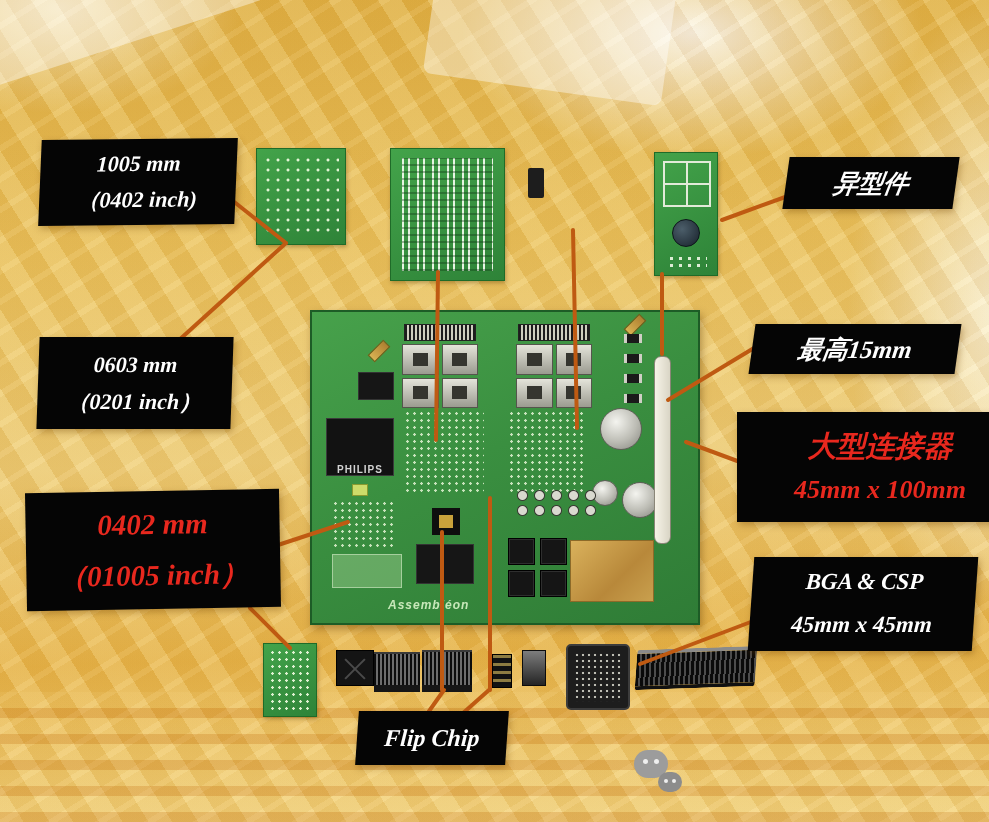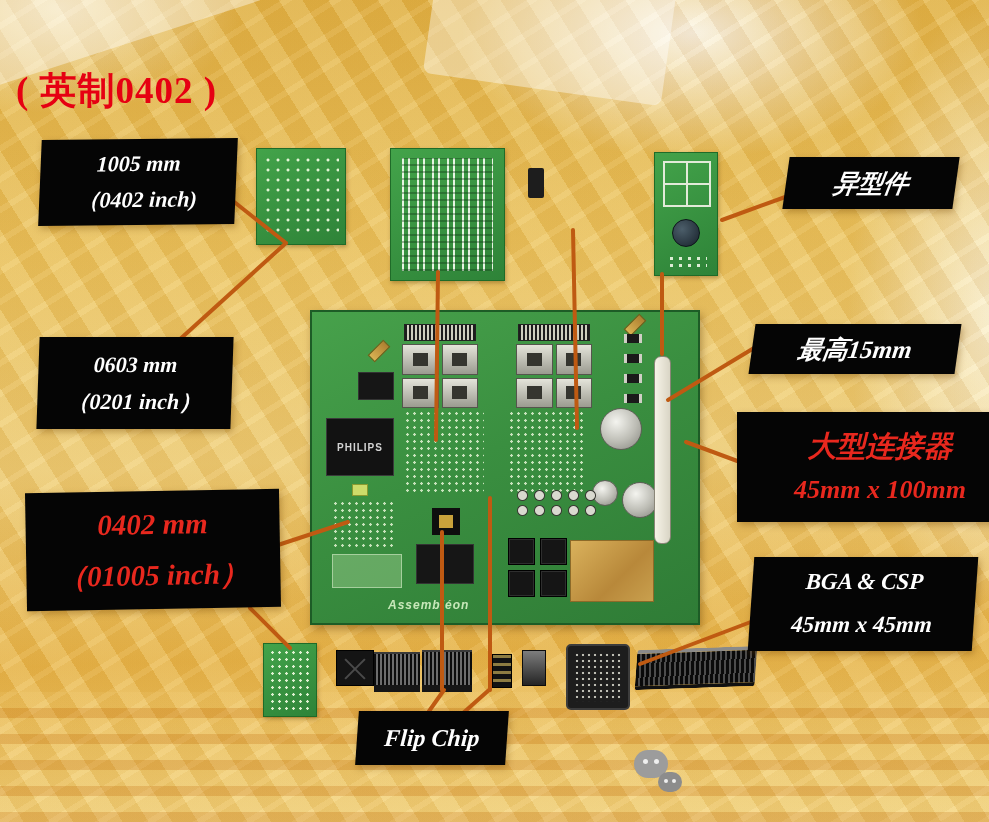--- a/index.html
+++ b/index.html
@@ -83,21 +83,21 @@
     background:linear-gradient(155deg,#47a14b 0%, #3a8f40 45%, #2f7c36 100%);
     border:2px solid #1d5c26; box-shadow:2px 4px 8px rgba(90,50,0,.4); }
   .mb { position:absolute; }
   .pinrow { background:repeating-linear-gradient(90deg,#1c1c1c 0 2px,#cfcfbf 2px 4px); border:1px solid #222; }
   .usb-group { display:grid; grid-template-columns:1fr 1fr; grid-template-rows:1fr 1fr; gap:3px; }
   .usb-cell { background:linear-gradient(180deg,#e4e4da,#9b9b90); border:1px solid #55554d; position:relative; }
   .usb-cell::after { content:""; position:absolute; inset:28%; background:#35352f; }
   .chip-dark { background:#161616; border:1px solid #333; }
   .gold-diag { width:22px; height:10px; background:linear-gradient(90deg,#d9b253,#ae7f30); border:1px solid #7a5a18; transform:rotate(-45deg); }
   .philips-chip { background:#121212; border:1px solid #3a3a3a; color:#d3d3d3;
-    display:flex; align-items:center; justify-content:center;
+    display:flex; align-items:flex-end; justify-content:center;
     font:bold 10px "Liberation Sans",sans-serif; letter-spacing:1px; }
   .dots-patch { background-image:radial-gradient(circle, rgba(228,244,212,.85) 1px, transparent 1.5px); background-size:7px 7px; border-radius:2px; }
   .pad-light { background:rgba(190,225,170,.35); border:1px solid rgba(230,245,215,.5); }
   .silver-cap { border-radius:50%; border:1px solid #5f5f58;
     background:radial-gradient(circle at 38% 32%, #f4f4ef, #bcbcb4 55%, #84847d); }
   .mini-caps { background-image:radial-gradient(circle, #d9d9cf 4px, #3a3a34 5px, transparent 6px); background-size:17px 15px; }
   .white-connector { background:linear-gradient(90deg,#f6f3e7,#d9d5c5); border:1px solid #8a8678; border-radius:7px; }
   .flipchip-site { background:#0e0e0e; }
   .flipchip-site::after { content:""; position:absolute; inset:7px; background:#c9a23b; }
   .chip-sq { background:#151515; border:1px solid #000; box-shadow:inset 0 0 0 1px #2e2e2e; }
@@ -135,21 +135,20 @@
 <body>
 
 <div class="canvas">
 
   <div class="bg-base"></div>
   <div class="bg-streaks"></div>
   <div class="bg-shape" style="left:-60px; top:-40px; width:320px; height:90px; transform:rotate(-18deg);"></div>
   <div class="bg-shape" style="left:430px; top:-30px; width:240px; height:120px; transform:rotate(8deg);"></div>
   <div class="bg-bottom"></div>
 
-  <div class="title">( 英制0402 )</div>
 
   <div class="pcb dotgrid" style="left:256px; top:148px; width:90px; height:97px;"></div>
 
   <div class="pcb striped" style="left:390px; top:148px; width:115px; height:133px;"></div>
 
   <div class="cap-tab"></div>
 
   <div class="pcb" style="left:654px; top:152px; width:64px; height:124px;">
     <div class="tall-grid"></div>
     <div class="tall-cap"></div>

